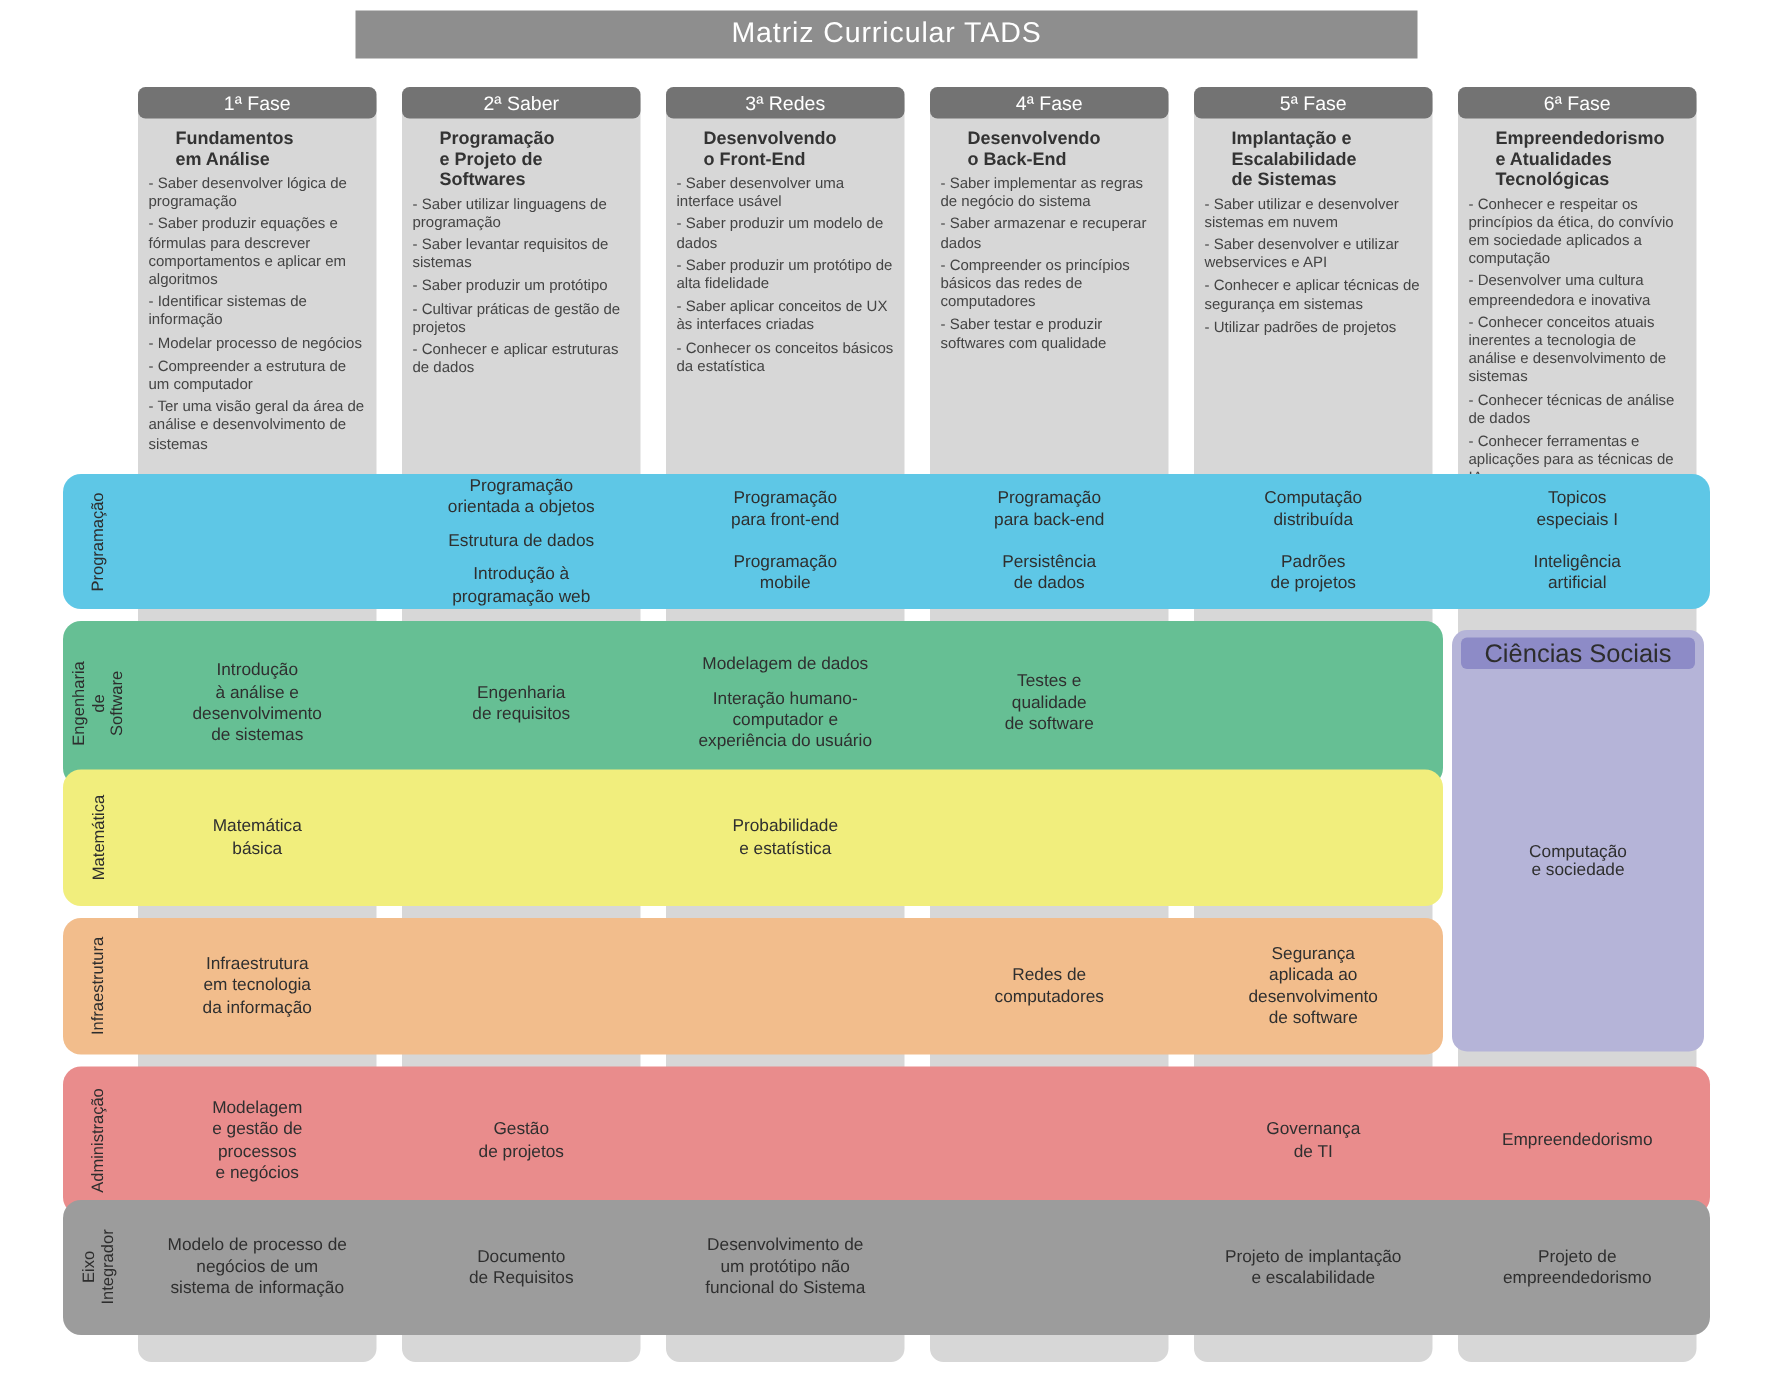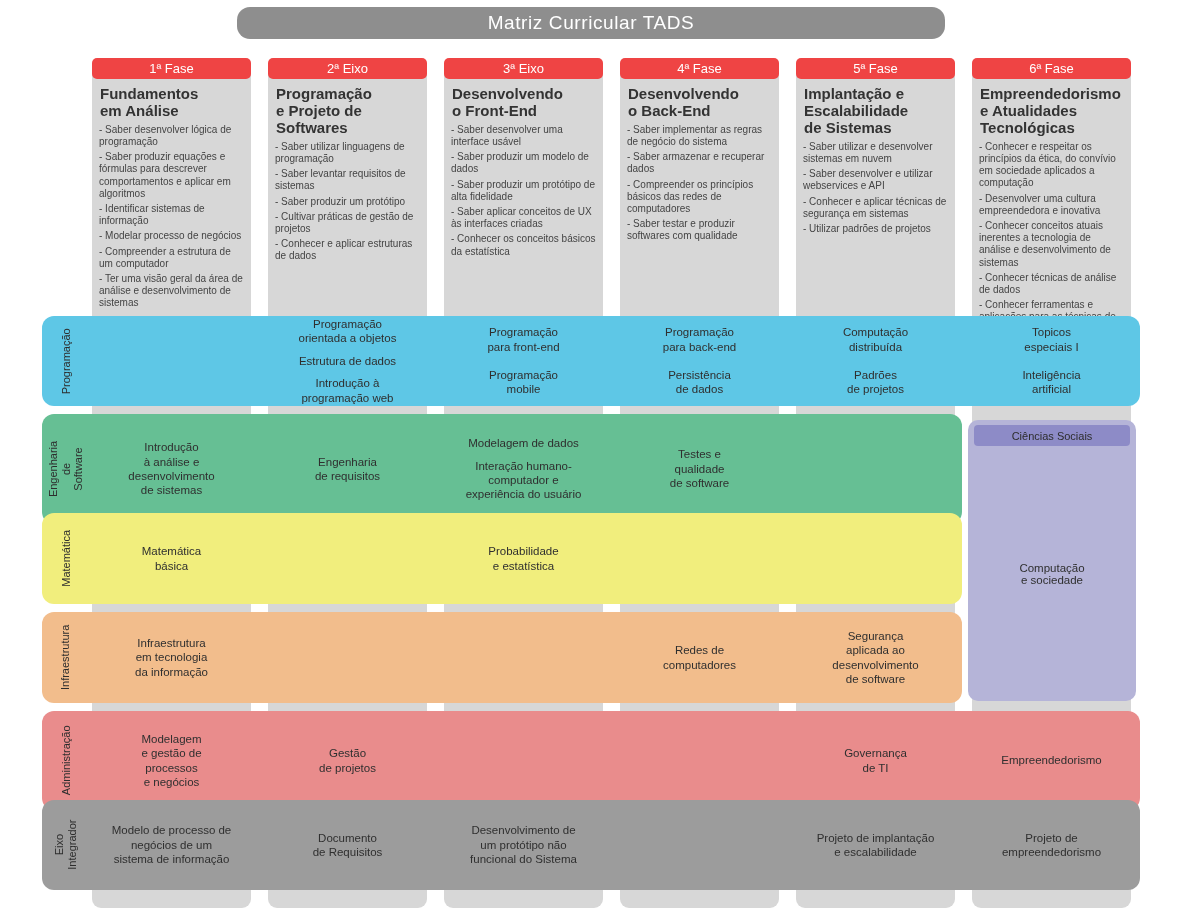--- a/index.html
+++ b/index.html
@@ -1,28 +1,28 @@
 <!DOCTYPE html>
 <html><head>
 <meta charset="utf-8">
 <style>
   * { margin:0; padding:0; box-sizing:border-box; }
   html,body { background:#fff; }
   body { font-family:"Liberation Sans", sans-serif; }
   .canvas { position:relative; width:1184px; height:917px; background:#fff; overflow:hidden; }
 
   .title { position:absolute; left:237px; top:7px; width:708px; height:32px; background:#8e8e8e;
-           border-radius:13px; color:#fff; display:flex; align-items:center; justify-content:center;
+           border-radius:0; color:#fff; display:flex; align-items:center; justify-content:center;
            font-size:19px; letter-spacing:.6px; }
 
   .col { position:absolute; top:58px; width:159px; height:850px; background:#d7d7d7;
          border-radius:9px; z-index:1; }
-  .col-head { height:21px; background:#ef4444; border-radius:5px; color:#fff; display:flex;
+  .col-head { height:21px; background:#737373; border-radius:5px; color:#fff; display:flex;
               align-items:center; justify-content:center; font-size:13px; }
-  .col-title { margin:7px 8px 4px; font-size:15px; font-weight:bold; line-height:1.13; color:#333;
+  .col-title { margin:7px 25px 4px; font-size:12px; font-weight:bold; line-height:1.13; color:#333;
                white-space:pre-line; }
   .skill { margin:0 7px 3px; font-size:10px; line-height:1.22; color:#444; }
 
   .band { position:absolute; left:42px; border-radius:12px; z-index:2; }
   .full  { width:1098px; }
   .short { width:920px; }
   .band-prog  { background:#5ec7e6; }
   .band-eng   { background:#66bf94; }
   .band-mat   { background:#f1ee7d; }
   .band-infra { background:#f2bd8c;padding-left:20px; }
@@ -36,21 +36,21 @@
 
   .cell { position:absolute; top:0; height:100%; width:159px; display:flex; flex-direction:column;
           align-items:center; justify-content:center; gap:14px; }
   .cell.tight { gap:8px; }
   .course { font-size:11.5px; line-height:1.25; color:#2f2f2f; text-align:center; white-space:pre-line; }
   .c1{left:50px}.c2{left:226px}.c3{left:402px}.c4{left:578px}.c5{left:754px}.c6{left:930px}
 
   .social { position:absolute; left:968px; top:420px; width:168px; height:281px; background:#b5b4d8;
             border-radius:10px; z-index:3; display:flex; flex-direction:column; }
   .social-head { margin:5px 6px 0; height:21px; background:#8d8bc7; border-radius:4px; display:flex;
-                 align-items:center; justify-content:center; font-size:11px; color:#2d2d2d; }
+                 align-items:center; justify-content:center; font-size:17px; color:#2d2d2d; }
   .social-body { flex:1; display:flex; align-items:center; justify-content:center; font-size:11.5px;
                  color:#2f2f2f; text-align:center; white-space:pre-line; }
 </style>
 </head>
 <body>
 
 <div class="canvas">
 
   <div class="title">Matriz Curricular TADS</div>
 
@@ -62,35 +62,35 @@
       <div class="skill">- Saber desenvolver lógica de programação</div>
       <div class="skill">- Saber produzir equações e fórmulas para descrever comportamentos e aplicar em algoritmos</div>
       <div class="skill">- Identificar sistemas de informação</div>
       <div class="skill">- Modelar processo de negócios</div>
       <div class="skill">- Compreender a estrutura de um computador</div>
       <div class="skill">- Ter uma visão geral da área de análise e desenvolvimento de sistemas</div>
     </div>
   </div>
 
   <div class="col" style="left:268px">
-    <div class="col-head">2ª Eixo</div>
+    <div class="col-head">2ª Saber</div>
     <div class="col-title">Programação
 e Projeto de
 Softwares</div>
     <div class="skills">
       <div class="skill">- Saber utilizar linguagens de programação</div>
       <div class="skill">- Saber levantar requisitos de sistemas</div>
       <div class="skill">- Saber produzir um protótipo</div>
       <div class="skill">- Cultivar práticas de gestão de projetos</div>
       <div class="skill">- Conhecer e aplicar estruturas de dados</div>
     </div>
   </div>
 
   <div class="col" style="left:444px">
-    <div class="col-head">3ª Eixo</div>
+    <div class="col-head">3ª Redes</div>
     <div class="col-title">Desenvolvendo
 o Front-End</div>
     <div class="skills">
       <div class="skill">- Saber desenvolver uma interface usável</div>
       <div class="skill">- Saber produzir um modelo de dados</div>
       <div class="skill">- Saber produzir um protótipo de alta fidelidade</div>
       <div class="skill">- Saber aplicar conceitos de UX às interfaces criadas</div>
       <div class="skill">- Conhecer os conceitos básicos da estatística</div>
     </div>
   </div>

